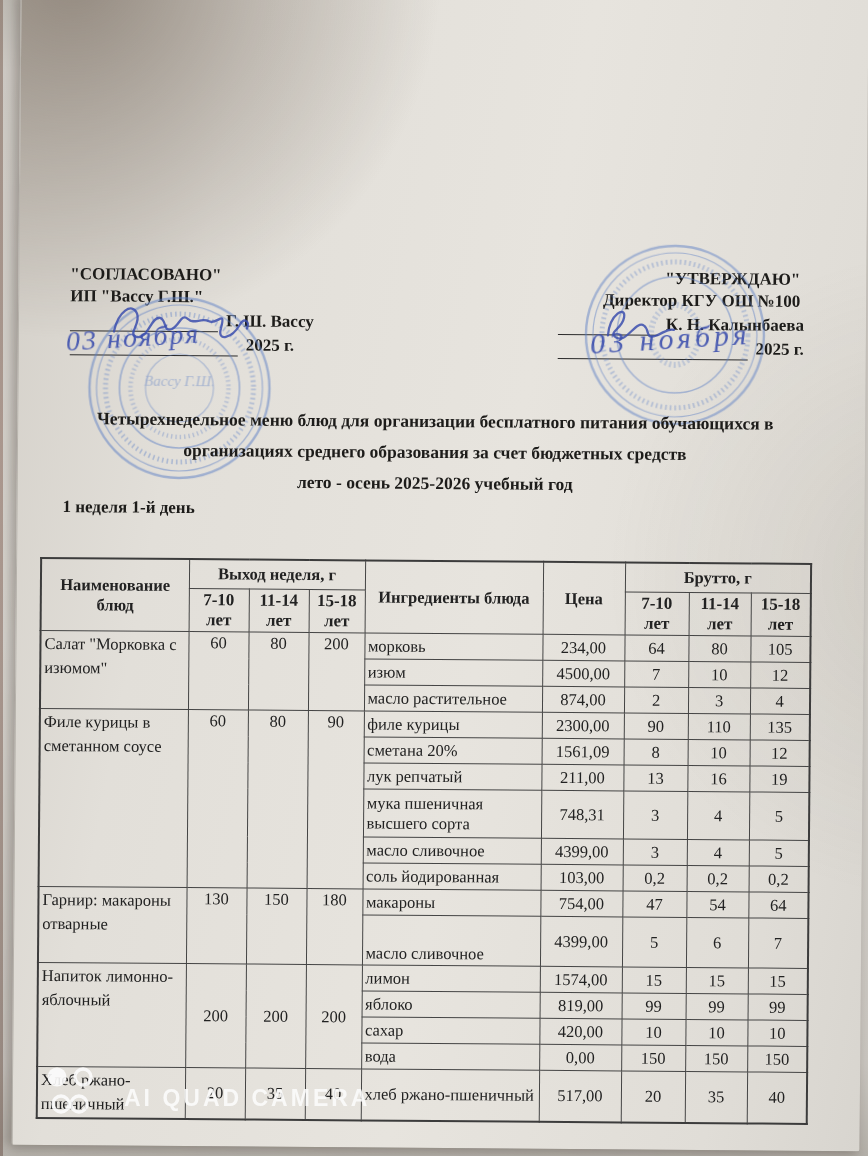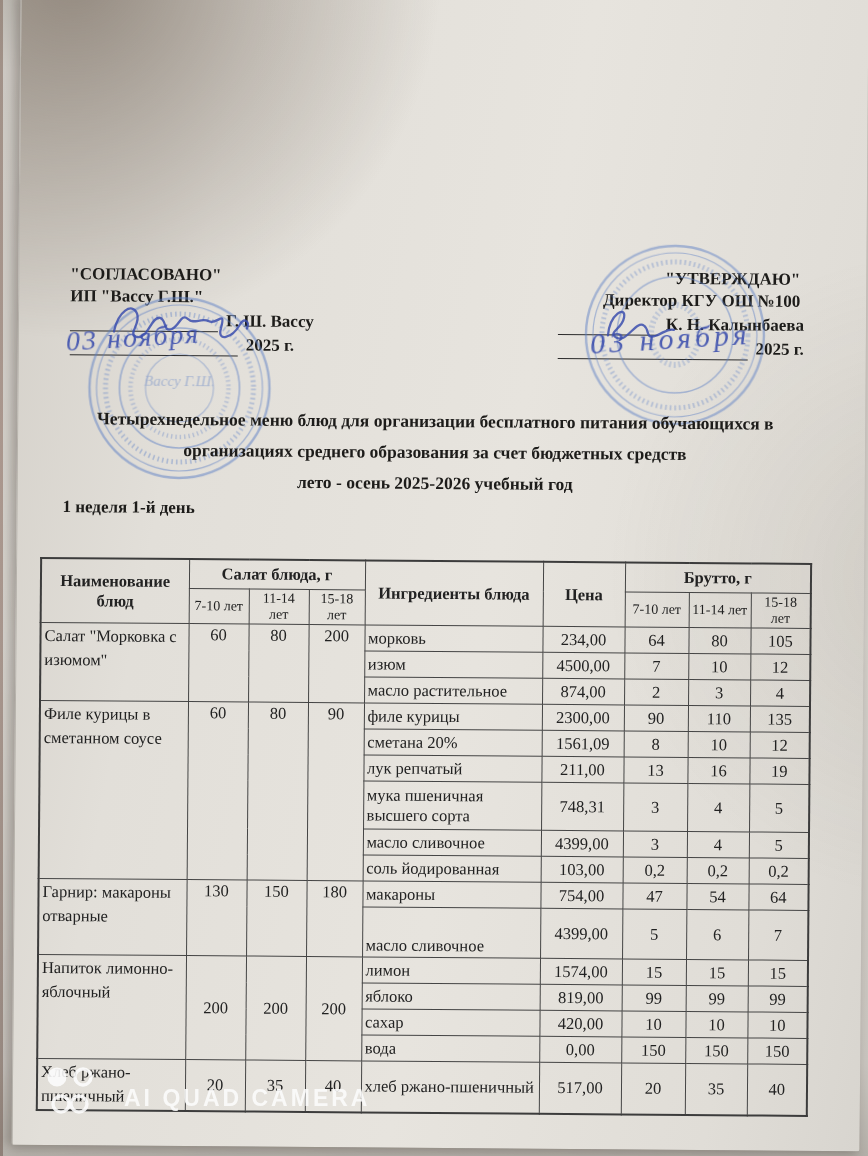--- a/index.html
+++ b/index.html
@@ -43,21 +43,21 @@
   .title{position:absolute;left:74px;top:406px;width:720px;text-align:center;
     font-weight:bold;font-size:17.5px;line-height:31px;}
   .week{position:absolute;left:62px;top:500px;font-weight:bold;font-size:17px;}
 
   
   table.menu{position:absolute;left:40px;top:560px;border-collapse:collapse;table-layout:fixed;
     width:770px;font-size:16.5px;color:#222;}
   table.menu th, table.menu td{border:1px solid #454545;padding:1px 3px;}
   table.menu{border:2px solid #3c3c3c;}
   th.h1{font-size:16.5px;font-weight:bold;height:26px;}
-  th.h2{font-size:14px;font-weight:normal;height:22px;}
+  th.h2{font-size:17px;font-weight:bold;height:22px;}
   td.dish{vertical-align:top;text-align:left;padding:2px 4px;line-height:24px;}
   td.ing{text-align:left;padding-left:5px;line-height:20px;}
   td.num{text-align:center;}
   .va-top{vertical-align:top;padding-top:3px;}
   .va-middle{vertical-align:middle;}
   td.vb{vertical-align:bottom;}
 
   
   .wm{position:absolute;left:44px;top:1064px;display:flex;align-items:flex-start;z-index:6;
     font-family:"Liberation Sans", sans-serif;color:rgba(252,252,252,.88);}
@@ -147,21 +147,21 @@
           <col style="width:56px">
         <col style="width:178px">
           <col style="width:82px">
           <col style="width:64px">
           <col style="width:62px">
           <col style="width:60px">
       </colgroup>
       <thead>
         <tr>
           <th class="h1" rowspan="2">Наименование блюд</th>
-          <th class="h1" colspan="3">Салат блюда, г</th>
+          <th class="h1" colspan="3">Выход неделя, г</th>
           <th class="h1" rowspan="2">Ингредиенты блюда</th>
           <th class="h1" rowspan="2">Цена</th>
           <th class="h1" colspan="3">Брутто, г</th>
         </tr>
         <tr>
           <th class="h2">7-10 лет</th>
           <th class="h2">11-14 лет</th>
           <th class="h2">15-18 лет</th>
           <th class="h2">7-10 лет</th>
           <th class="h2">11-14 лет</th>

